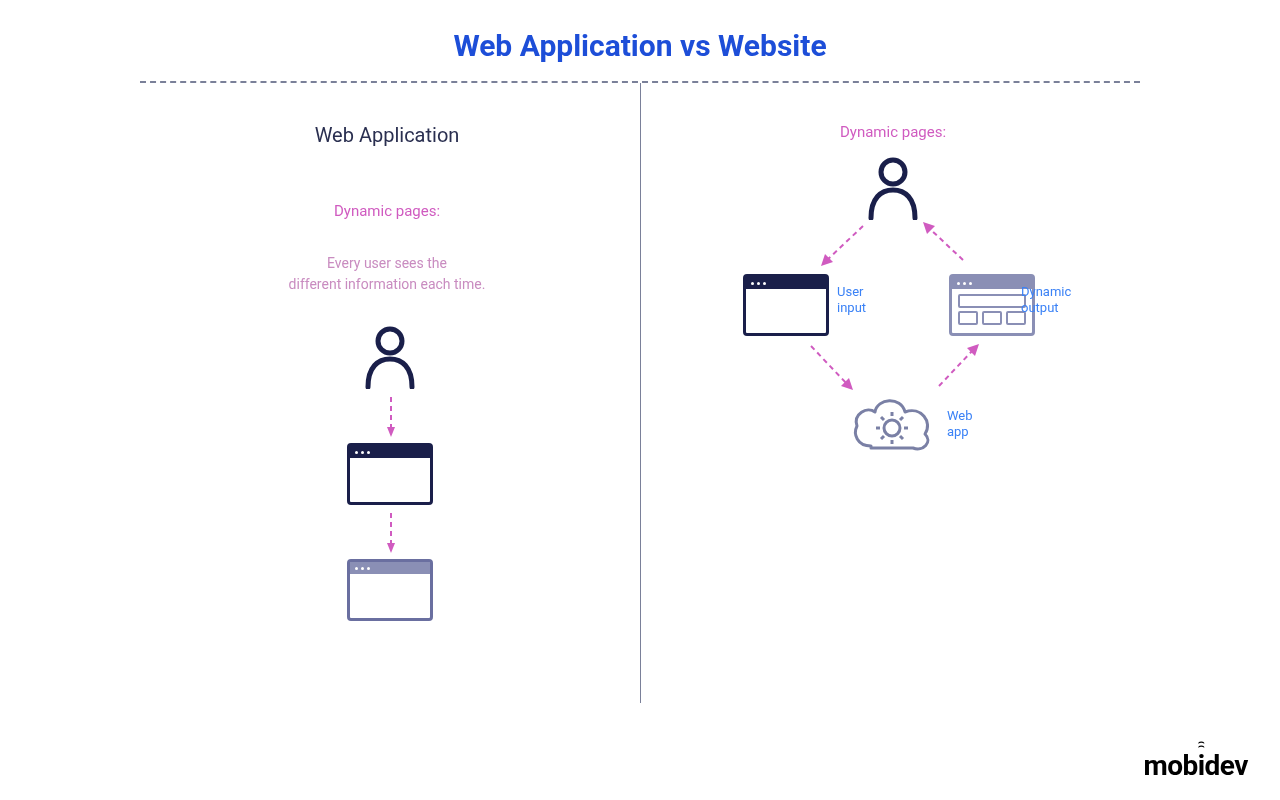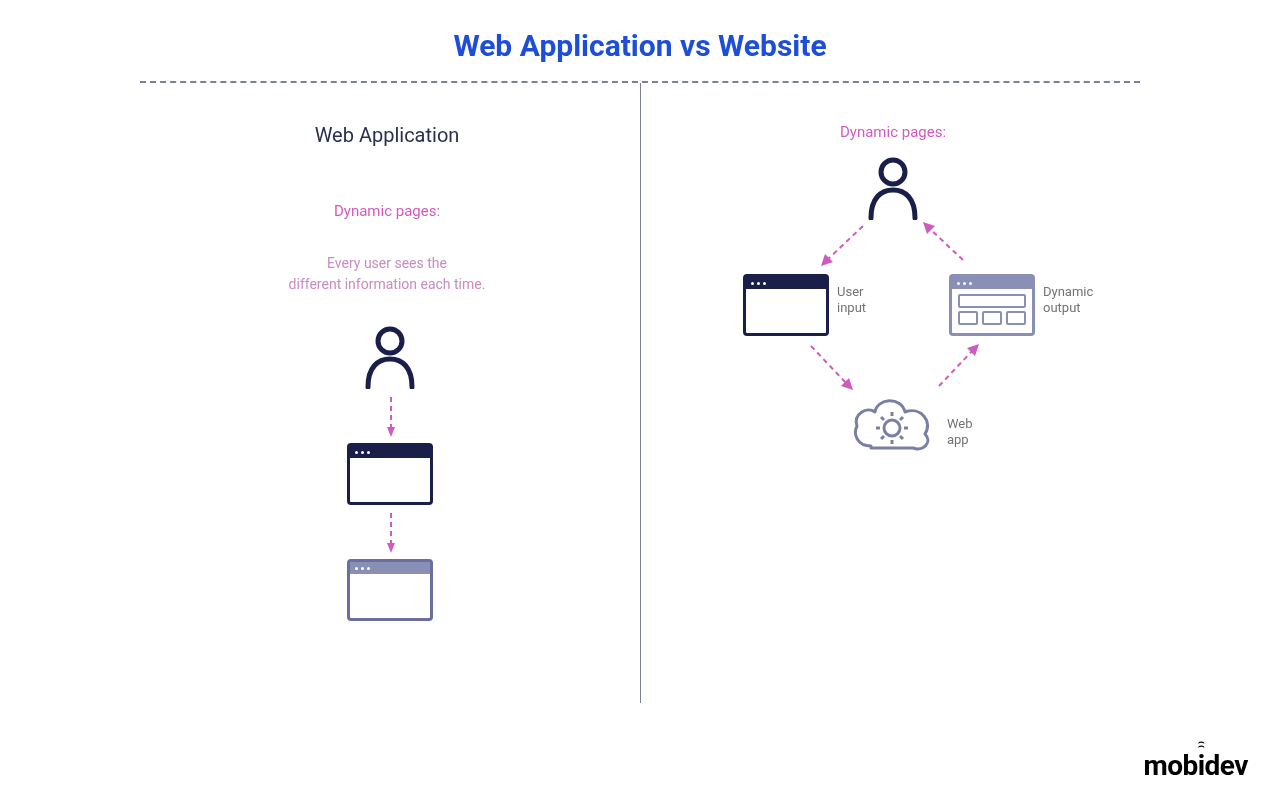--- a/index.html
+++ b/index.html
@@ -93,21 +93,21 @@
   .layout-row { display:flex; gap:4px; padding:5px 6px 3px 6px; }
   .layout-box { border:2px solid #8a8fb5; border-radius:2px; }
 
   
   .cloud { position:absolute; }
 
   
   .node-label {
     position:absolute;
     font-size:13px;
-    color:#737373;
+    color:#3b82f6;
     line-height:1.25;
     text-align:left;
     white-space: pre-line;
   }
 
   
   .arrow { position:absolute; }
 
   
   .logo {
@@ -218,21 +218,21 @@
           </div>
         <div class="layout-row">
             <div class="layout-box" style="flex:1;height:14px;"></div>
           </div>
         <div class="layout-row" style="padding-top:0;">
           <div class="layout-box" style="flex:1;height:14px;"></div>
           <div class="layout-box" style="flex:1;height:14px;"></div>
           <div class="layout-box" style="flex:1;height:14px;"></div>
         </div>
       </div>
-      <div class="node-label" style="left:400px; top:128px;">Dynamic
+      <div class="node-label" style="left:378px; top:128px;">Dynamic
 output</div>
 
       <svg class="arrow" style="left:160px; top:186px;" width="58" height="56">
         <line x1="8" y1="4" x2="44" y2="42" stroke="#d05bc0" stroke-width="2" stroke-dasharray="5 4"></line>
         <polygon points="50,48 46,36 38,44" fill="#d05bc0"></polygon>
       </svg>
       <svg class="arrow" style="left:284px; top:186px;" width="58" height="56">
         <line x1="12" y1="44" x2="46" y2="8" stroke="#d05bc0" stroke-width="2" stroke-dasharray="5 4"></line>
         <polygon points="52,2 48,14 40,6" fill="#d05bc0"></polygon>
       </svg>
@@ -246,21 +246,21 @@
             <line x1="45" y1="48" x2="45" y2="52"></line>
             <line x1="33" y1="36" x2="29" y2="36"></line>
             <line x1="57" y1="36" x2="61" y2="36"></line>
             <line x1="37" y1="28" x2="34" y2="25"></line>
             <line x1="53" y1="28" x2="56" y2="25"></line>
             <line x1="37" y1="44" x2="34" y2="47"></line>
             <line x1="53" y1="44" x2="56" y2="47"></line>
           </g>
         </svg>
       </div>
-      <div class="node-label" style="left:304px; top:260px;">Web
+      <div class="node-label" style="left:304px; top:252px;">Web
 app</div>
     </div>
   </div>
 </div>
 
 <div class="logo">
   mob<span class="i-dot">i<span class="wifi">⌢<br>⌢</span></span>dev
 </div>
 
 </body></html>

